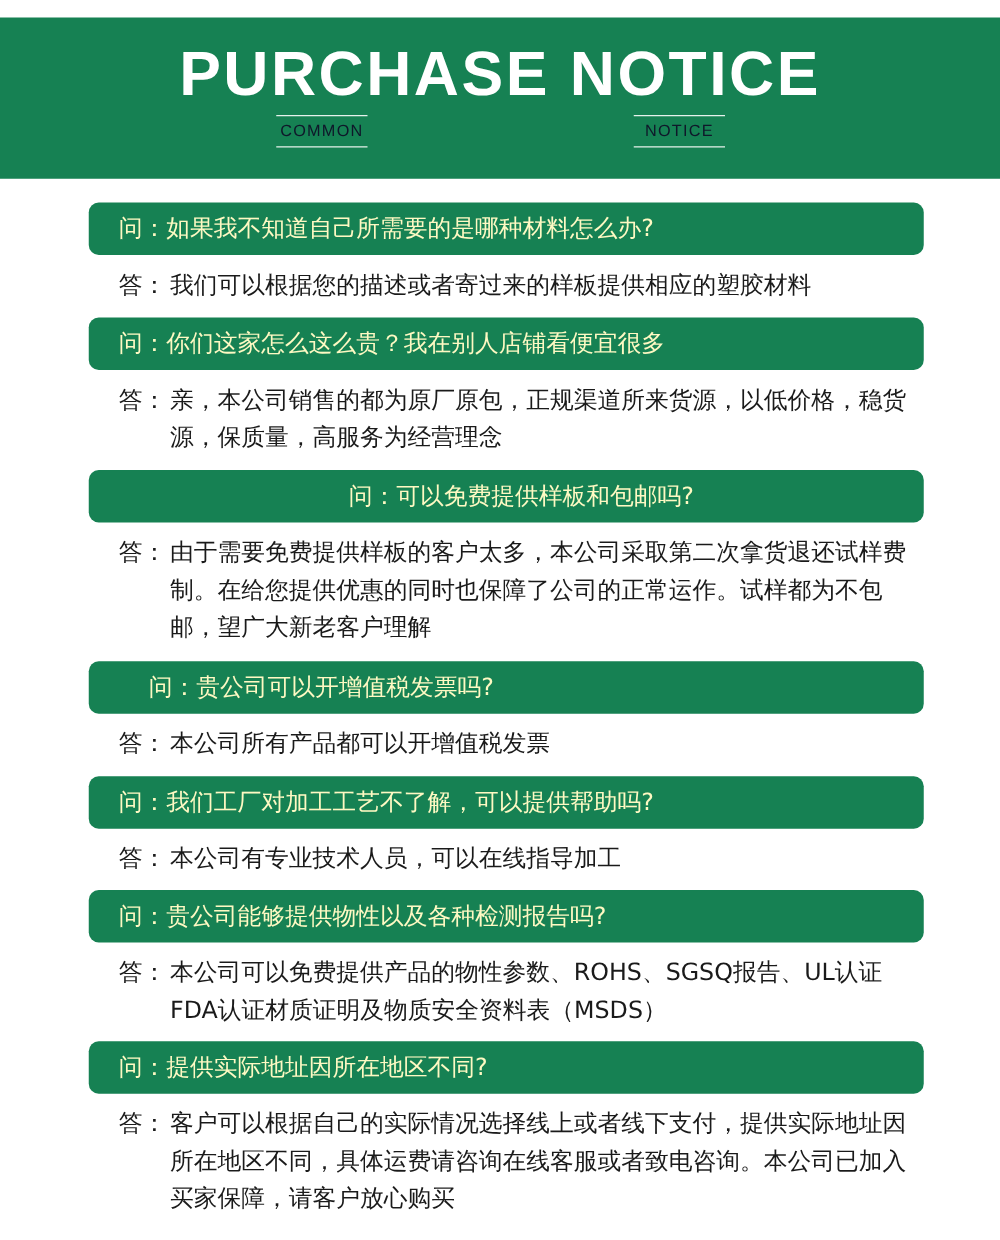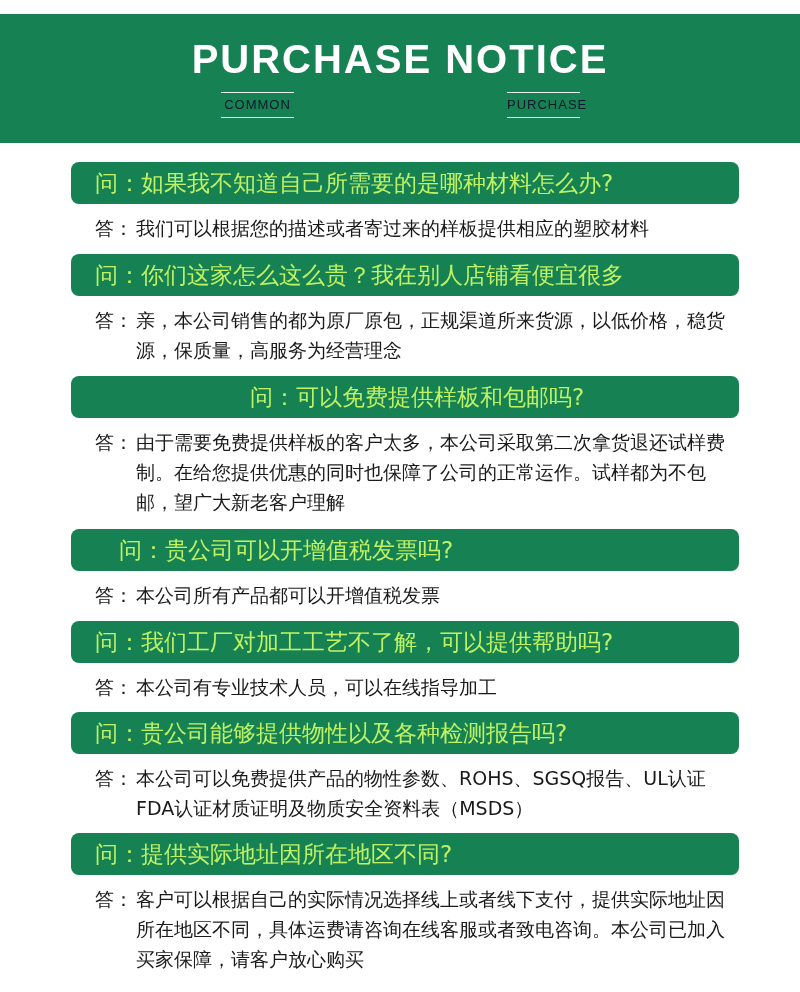--- a/index.html
+++ b/index.html
@@ -1,44 +1,44 @@
 <!DOCTYPE html>
 <html><head>
 <meta charset="utf-8">
 <style>
   html, body { margin: 0; padding: 0; background: #ffffff; }
   body { width: 800px; height: 992px; position: relative; overflow: hidden;
          font-family: "DejaVu Sans", "Liberation Sans", sans-serif; color: #1a1a1a; }
   .header { position: absolute; left: 0; top: 14px; width: 800px; height: 129px; background: #168153; }
   .en-title { position: absolute; left: 0; top: 22px; width: 800px; text-align: center;
               color: #ffffff; font-family: "Liberation Sans", "DejaVu Sans", sans-serif;
-              font-size: 40px; font-weight: bold; letter-spacing: 2px; line-height: 46px; }
+              font-size: 50px; font-weight: bold; letter-spacing: 2px; line-height: 46px; }
   .sub-row { position: absolute; left: 0; top: 70px; width: 800px; height: 52px; }
   .tag { position: absolute; top: 8px; height: 24px; border-top: 1px solid #e6f2ec; border-bottom: 1px solid #e6f2ec;
          color: #0f172a; font-family: "Liberation Sans", sans-serif; font-size: 13px; letter-spacing: 1px;
          line-height: 24px; text-align: center; }
   .tag.left { left: 221px; width: 73px; }
   .tag.right { left: 507px; width: 73px; }
   .cn-title { position: absolute; left: 300px; width: 200px; top: 0; text-align: center; color: #ffffff;
               font-size: 42px; font-weight: bold; line-height: 50px; letter-spacing: 2px; }
   .faq { position: absolute; left: 71px; width: 668px; }
   .q-bar { position: absolute; left: 0; width: 668px; height: 42px; background: #168153; border-radius: 8px;
-           color: #bef264; font-size: 23px; line-height: 42px; padding-left: 24px; box-sizing: border-box; }
+           color: #fef9c3; font-size: 19px; line-height: 42px; padding-left: 24px; box-sizing: border-box; }
   .answer { position: absolute; left: 24px; width: 644px; font-size: 19px; line-height: 30px; color: #1a1a1a; }
   .a-prefix { position: absolute; left: 0; top: 0; }
   .a-text { display: block; margin-left: 41px; }
 </style>
 </head>
 <body>
 
 <div class="header">
   <div class="en-title">PURCHASE NOTICE</div>
   <div class="sub-row">
     <div class="tag left">COMMON</div>
-    <div class="tag right">PURCHASE</div>
+    <div class="tag right">NOTICE</div>
   </div>
 </div>
 
 <div class="faq" style="top:0;">
 
   <div class="q-bar" style="top:162px;">
     <span>问：</span><span>如果我不知道自己所需要的是哪种材料怎么办?</span>
   </div>
   <div class="answer" style="top:213px;">
     <span class="a-prefix">答：</span>

